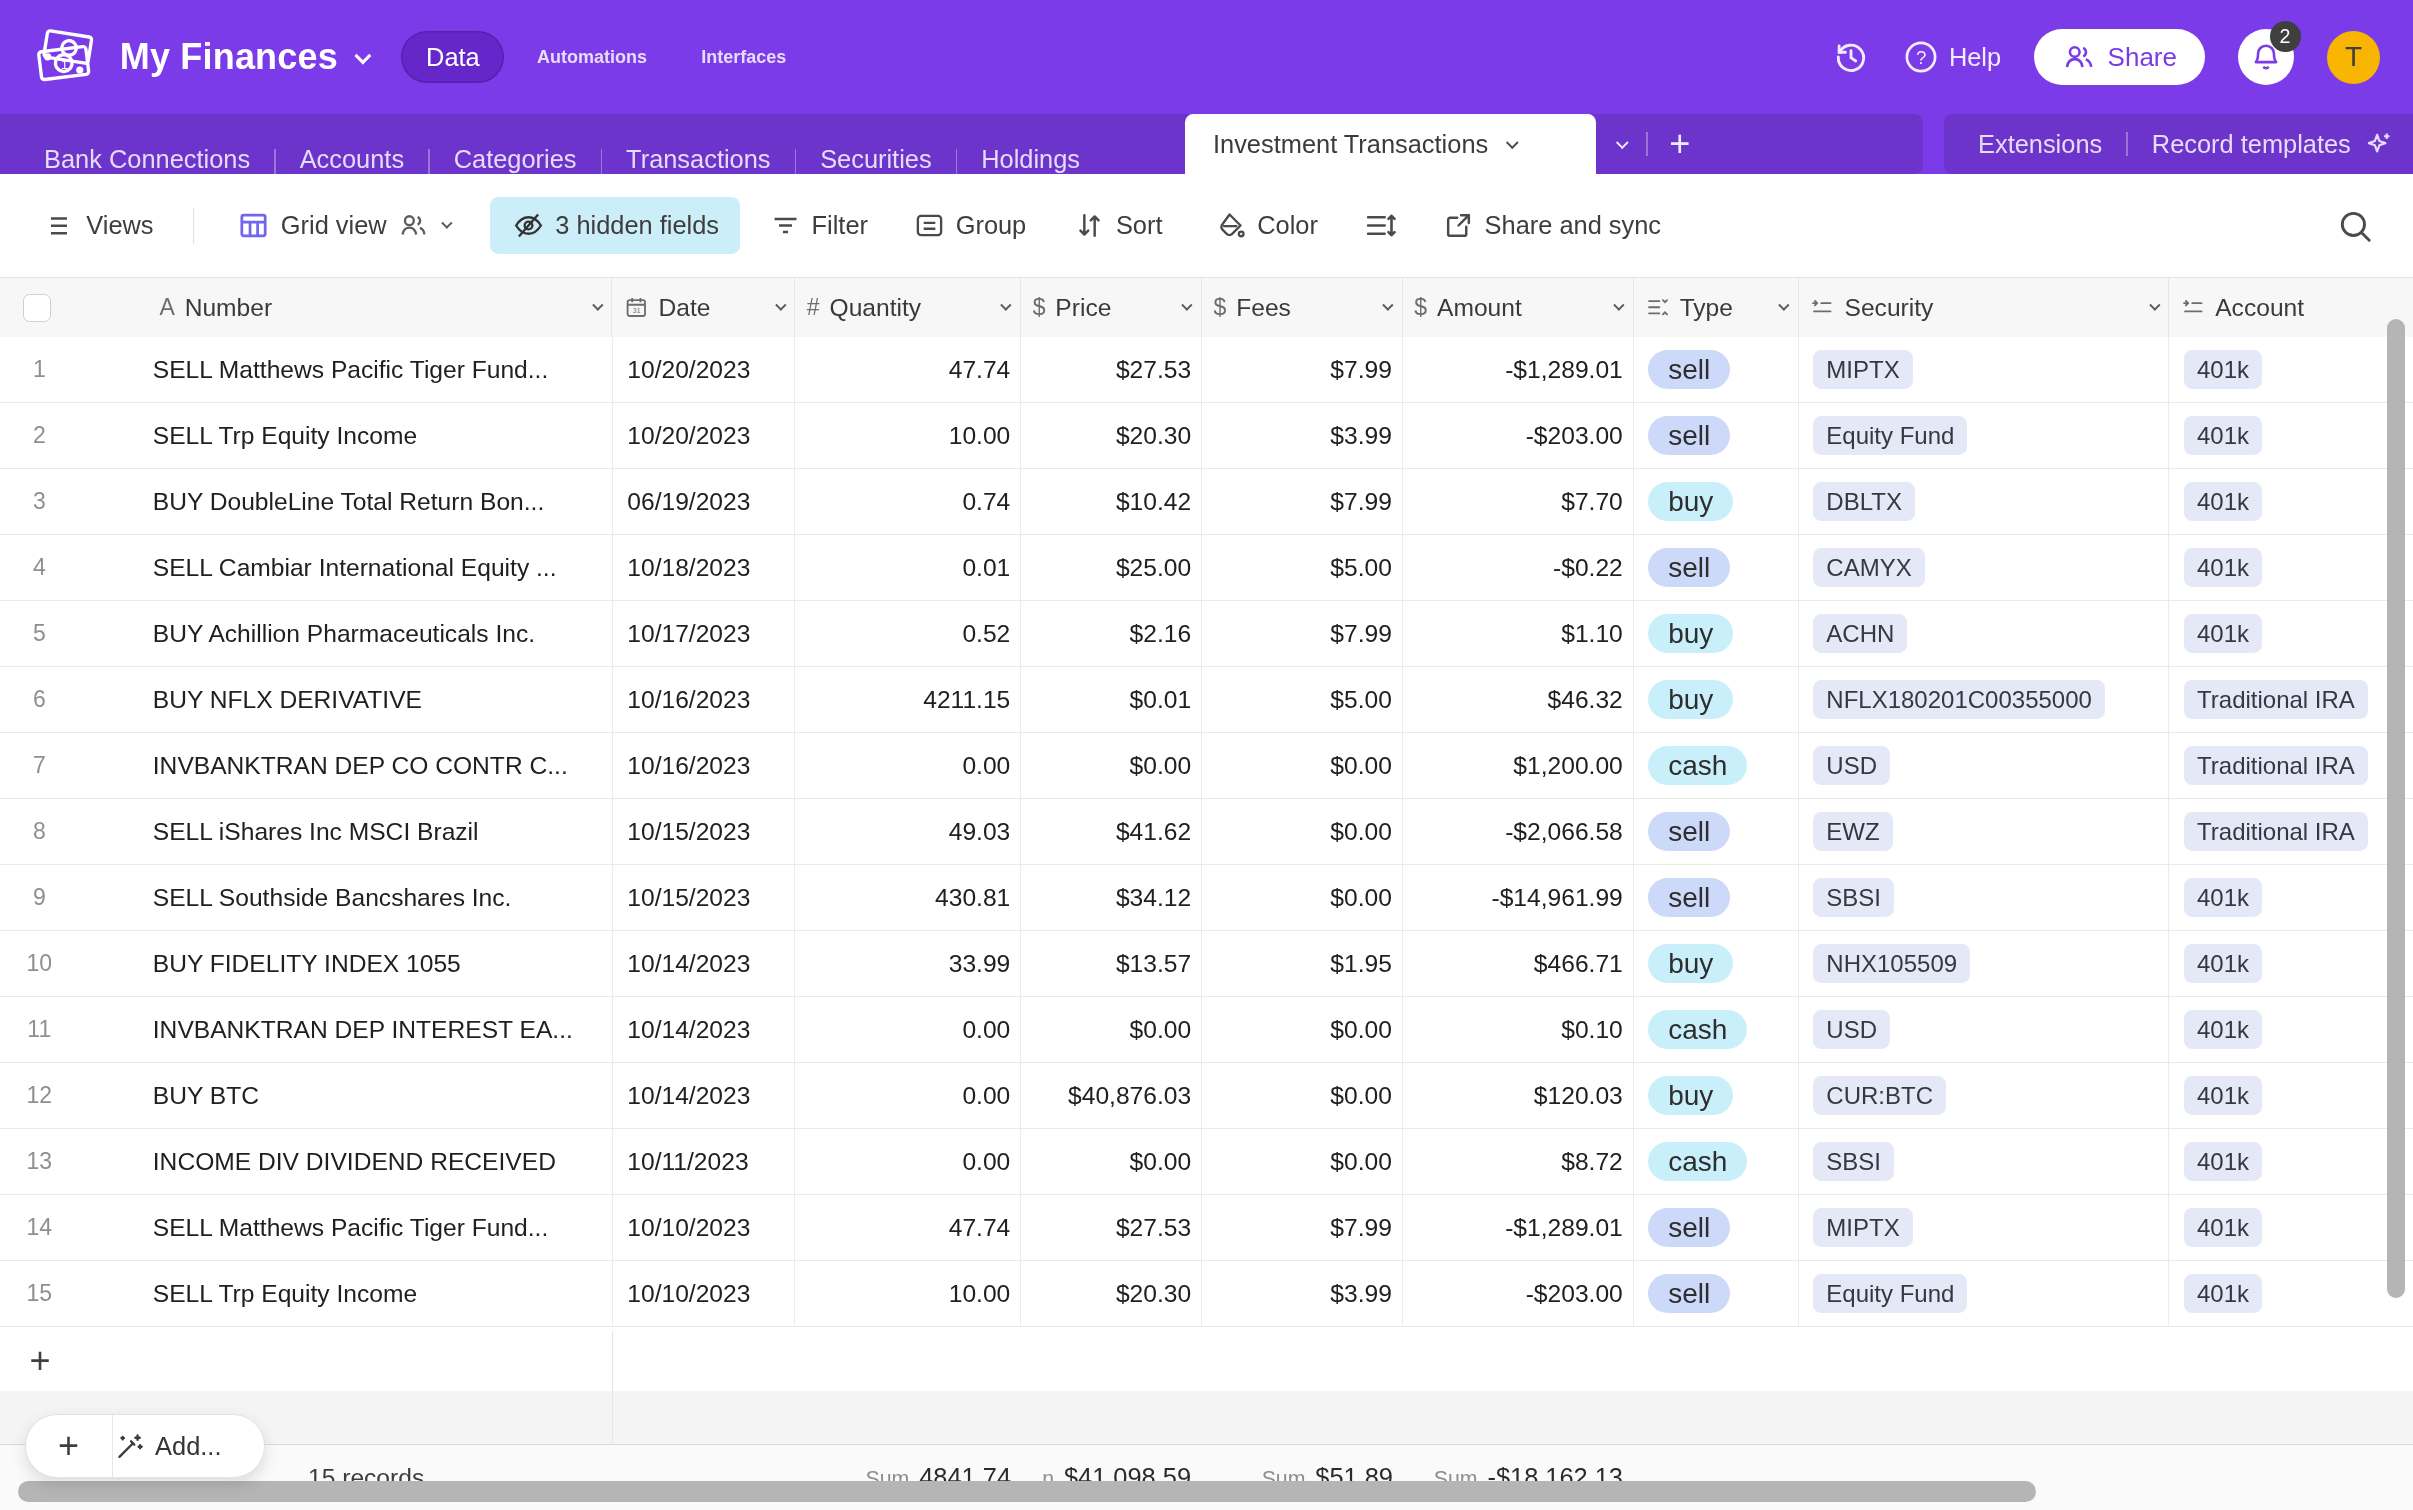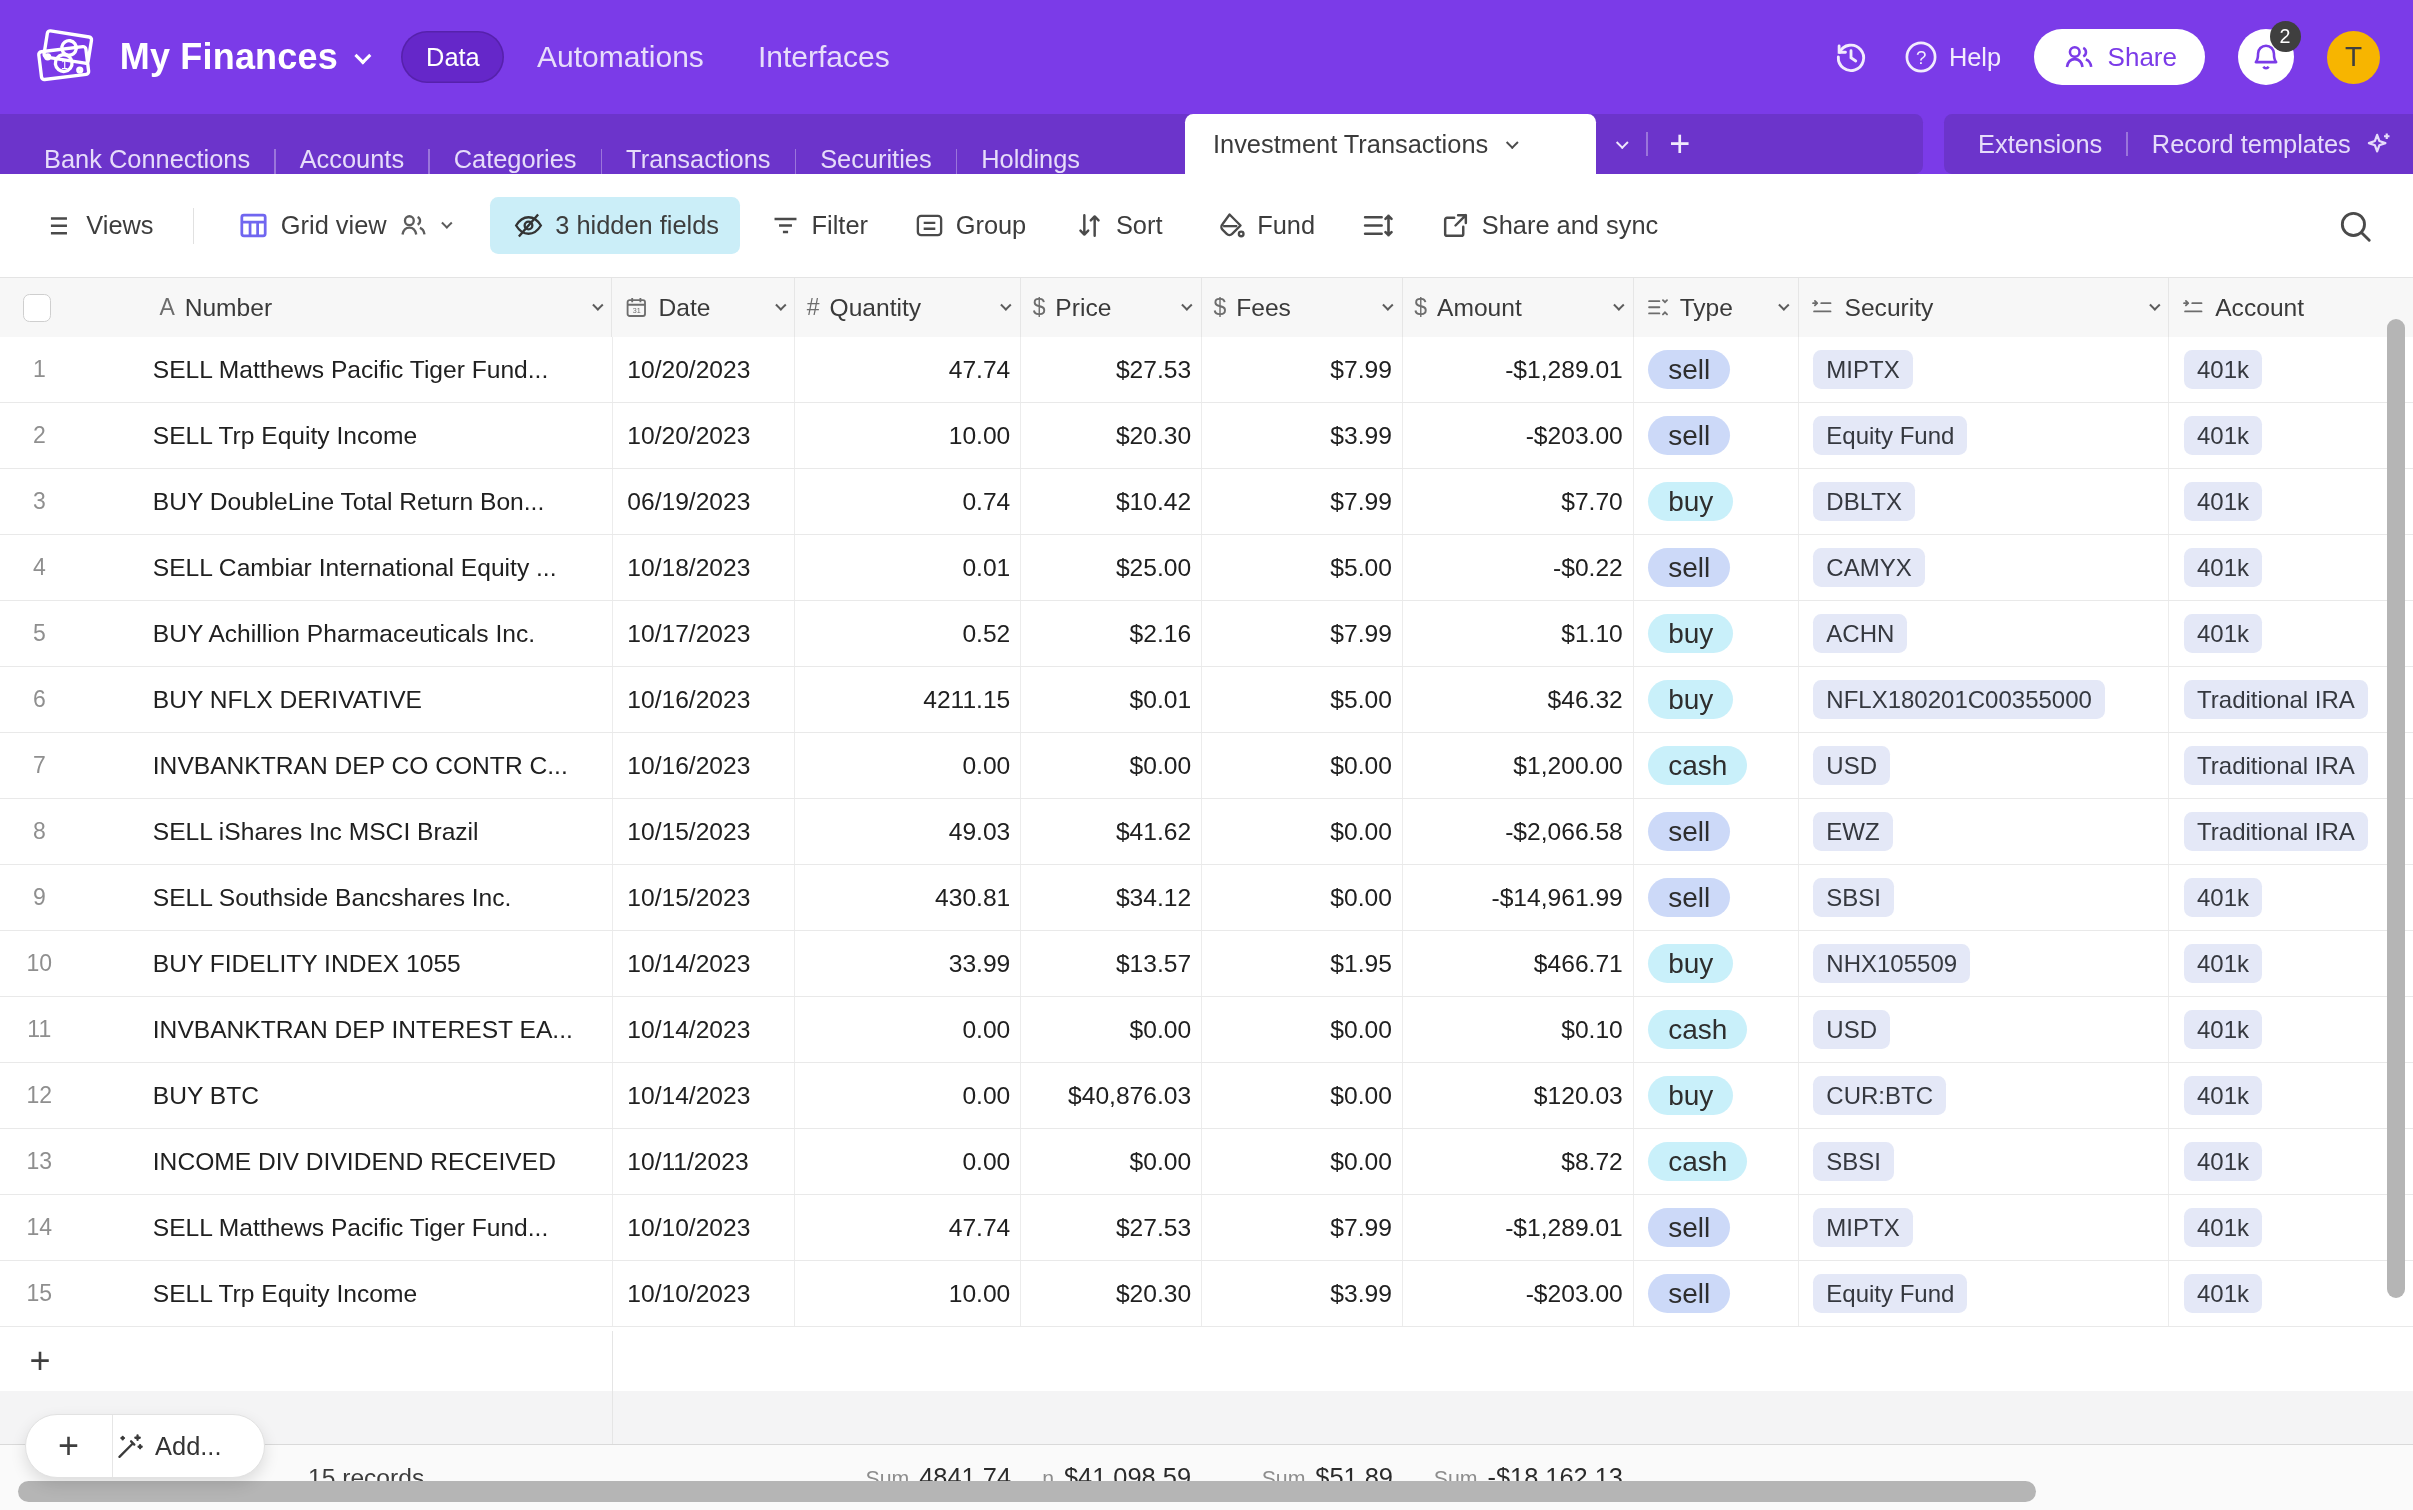--- a/index.html
+++ b/index.html
@@ -9,21 +9,21 @@
   
   .appbar { position:absolute; left:0; top:0; width:2413px; height:114px;
     background: var(--appbar-bg); display:flex; align-items:center; padding:0 33px; }
   .logo { width:67px; height:67px; flex:0 0 auto; }
   .base-title { color:#fff; font-size:36px; font-weight:bold; margin-left:19.7px; letter-spacing:0.2px; }
   .chev { display:inline-block; width:11.5px; height:11.5px; border-right:3.3px solid #fff;
     border-bottom:3.3px solid #fff; transform:rotate(45deg) translateY(-1.6px); margin-left:18px; }
   .nav { display:flex; align-items:center; margin-left:34px; gap:11.5px; }
   .nav-pill { color:#fff; font-size:25.4px; padding:11.5px 24.6px; border-radius:28px; }
   .nav-pill.active { background:var(--active-nav-bg); box-shadow: inset 0 0 0 1.6px rgba(0,0,0,.14); }
-  .nav-plain { color:#e7ddfb; font-size:30px; padding:11.5px 21.3px; }
+  .nav-plain { color:#e7ddfb; font-size:18px; padding:11.5px 21.3px;font-weight:bold; }
   .appbar-right { margin-left:auto; display:flex; align-items:center; gap:33px; }
   .icon-btn { display:flex; align-items:center; gap:9.9px; color:#f2ecfd; font-size:25.4px; }
   .share-pill { background:#fff; border-radius:33px; height:56px; padding:0 28px;
     display:flex; align-items:center; gap:11.5px; color:var(--appbar-bg); font-size:26px; font-weight:500;}
   .bell-wrap { position:relative; width:56px; height:56px; background:#fff; border-radius:50%;
     display:flex; align-items:center; justify-content:center; }
   .badge { position:absolute; right:-6.6px; top:-8.2px; width:31px; height:31px; border-radius:50%;
     background:var(--badge-bg); color:#fff; font-size:19.7px; display:flex; align-items:center; justify-content:center; }
   .avatar { width:53px; height:53px; border-radius:50%; background:var(--avatar-bg); color:#3f3f3f;
     font-size:28px; display:flex; align-items:center; justify-content:center; font-weight:500; }
@@ -278,21 +278,21 @@
     <span>Sort</span>
   </div>
   <div class="tb-item" style="margin-left:53px">
     <svg width="31" height="31" viewBox="0 0 24 24">
       <g fill="none" stroke="#4a4a4a" stroke-width="1.8" stroke-linejoin="round">
         <path d="M10.5 3.5 19 12l-6.5 6.5a3 3 0 0 1-4.2 0L5 15.2a3 3 0 0 1 0-4.2z"></path>
         <path d="M5.5 12.5h11"></path>
           <circle cx="19.5" cy="18.5" r="1.8"></circle>
       </g>
     </svg>
-    <span>Fund</span>
+    <span>Color</span>
   </div>
   <div class="tb-item" style="margin-left:46px">
     <svg width="33" height="33" viewBox="0 0 24 24">
       <g fill="none" stroke="#4a4a4a" stroke-width="1.9" stroke-linecap="round" stroke-linejoin="round">
         <path d="M3 6h12M3 12h12M3 18h12"></path>
           <path d="M20 5v14M20 5l-2.2 2.2M20 5l2.2 2.2M20 19l-2.2-2.2M20 19l2.2-2.2"></path>
       </g>
     </svg>
   </div>
   <div class="tb-item" style="margin-left:46px">

